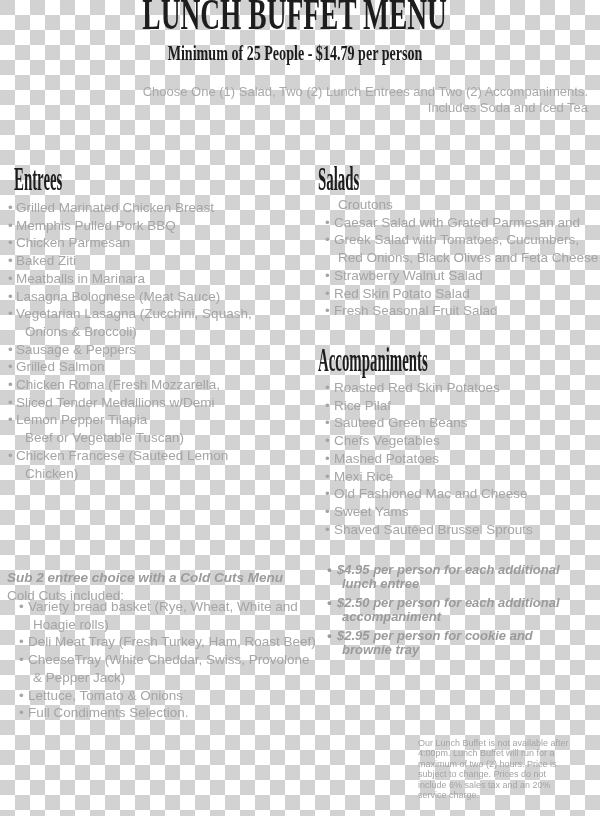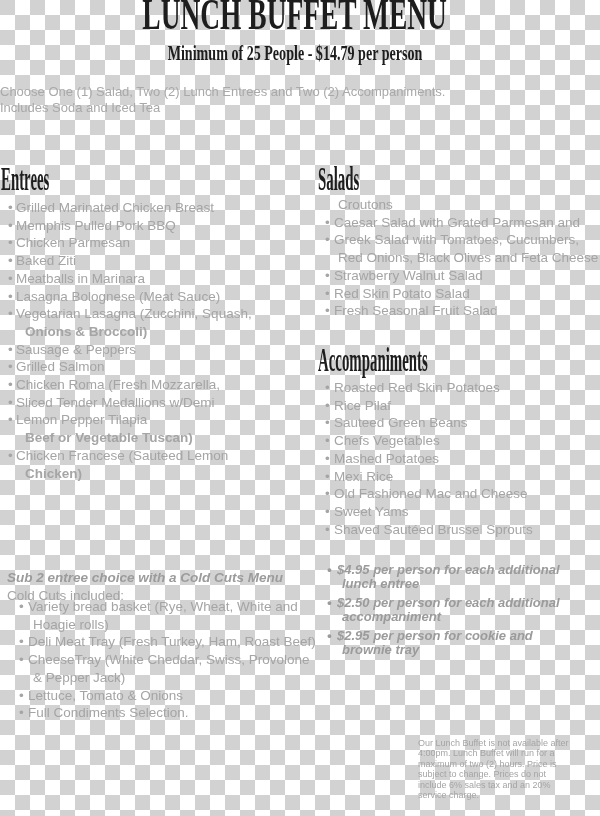--- a/index.html
+++ b/index.html
@@ -15,37 +15,37 @@
   .condensed {
     display:inline-block; white-space:nowrap;
     font-family:"Liberation Serif", serif; font-weight:bold; color:#1d1d1d;
     line-height:1;
   }
   .hdr-title { position:absolute; top:-8px; left:0; width:590px; text-align:center; }
   .t-title { font-size:45px; transform:scaleX(0.61); transform-origin:center top; }
   .hdr-sub { position:absolute; top:42px; left:0; width:590px; text-align:center; }
   .t-sub { font-size:22px; transform:scaleX(0.64); transform-origin:center top; }
   .intro {
-    position:absolute; top:84px; left:0; width:588px; text-align:left;
+    position:absolute; top:84px; left:0; width:588px; text-align:right;
     font-size:13px; line-height:15.5px; color:#a9a9a9;
   }
   .intro .ln { white-space:nowrap; }
   .sec-h { position:absolute; }
   .t-h { font-size:33px; transform:scaleX(0.45); transform-origin:left top; }
-  .h-entrees { left:1px; top:163px; }
+  .h-entrees { left:14px; top:163px; }
   .h-salads  { left:318px; top:163px; }
   .h-accomp  { left:318px; top:344px; }
 
   .list { position:absolute; font-size:13.5px; line-height:17.7px; color:#a5a5a5; }
   .list .ln { white-space:nowrap; }
   .blt { display:inline-block; }
 
   .list-entrees { left:8px;  top:199px; width:300px; }
   .list-entrees .blt { width:8px; }
-  .list-entrees .ln.cont { padding-left:17px;font-weight:bold; }
+  .list-entrees .ln.cont { padding-left:17px; }
 
   .list-salads { left:325px; top:196px; width:272px; }
   .list-salads .blt { width:9px; }
   .list-salads .ln.cont { padding-left:13px; }
 
   .list-accomp { left:325px; top:379px; width:272px; }
   .list-accomp .blt { width:9px; }
 
   .coldcuts-head { position:absolute; left:7px; top:561px; font-size:13.5px; line-height:18px; white-space:nowrap; }
   .cc-b { font-weight:bold; font-style:italic; color:#9b9b9b;margin-top:8px; }

